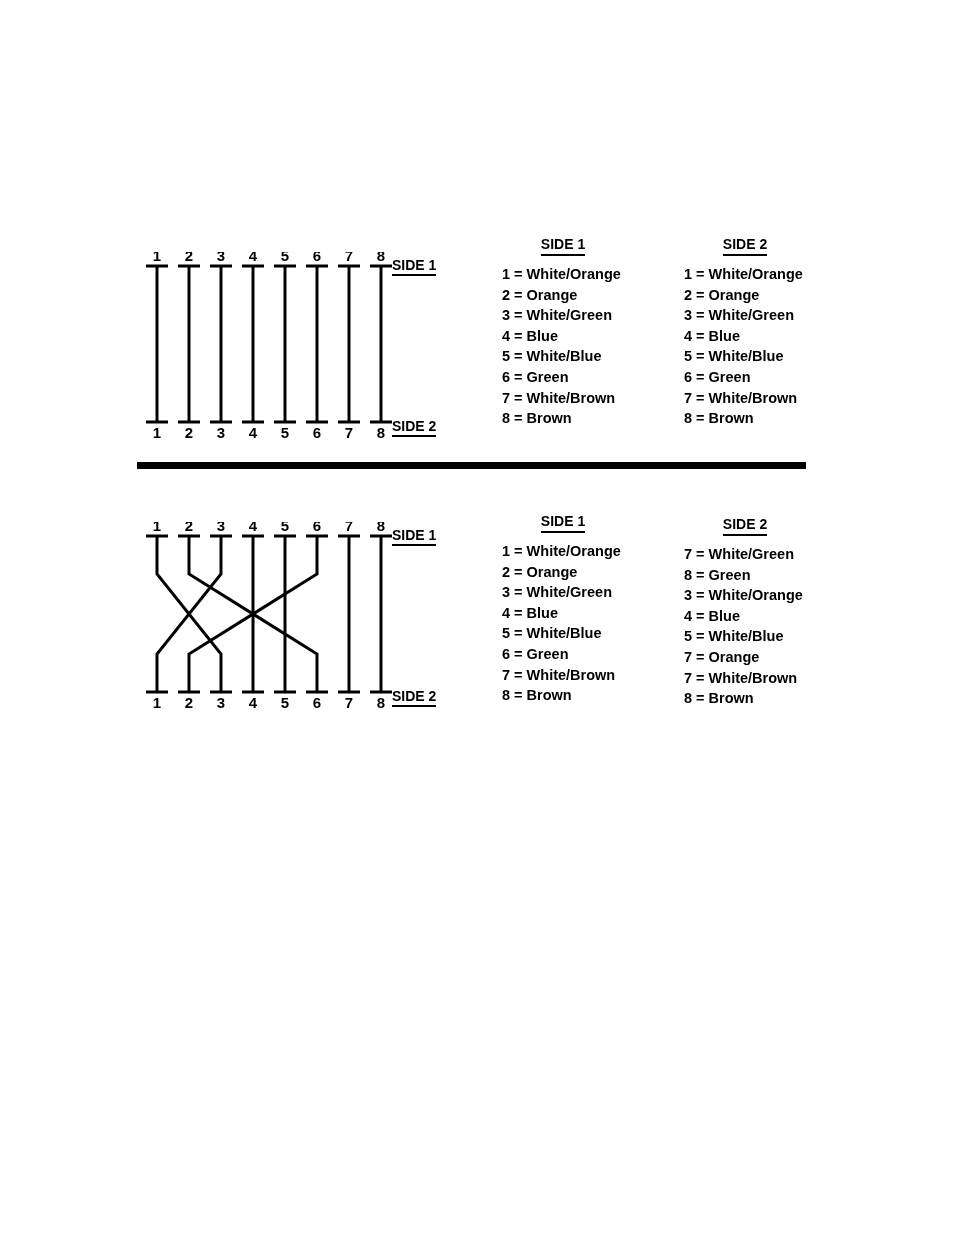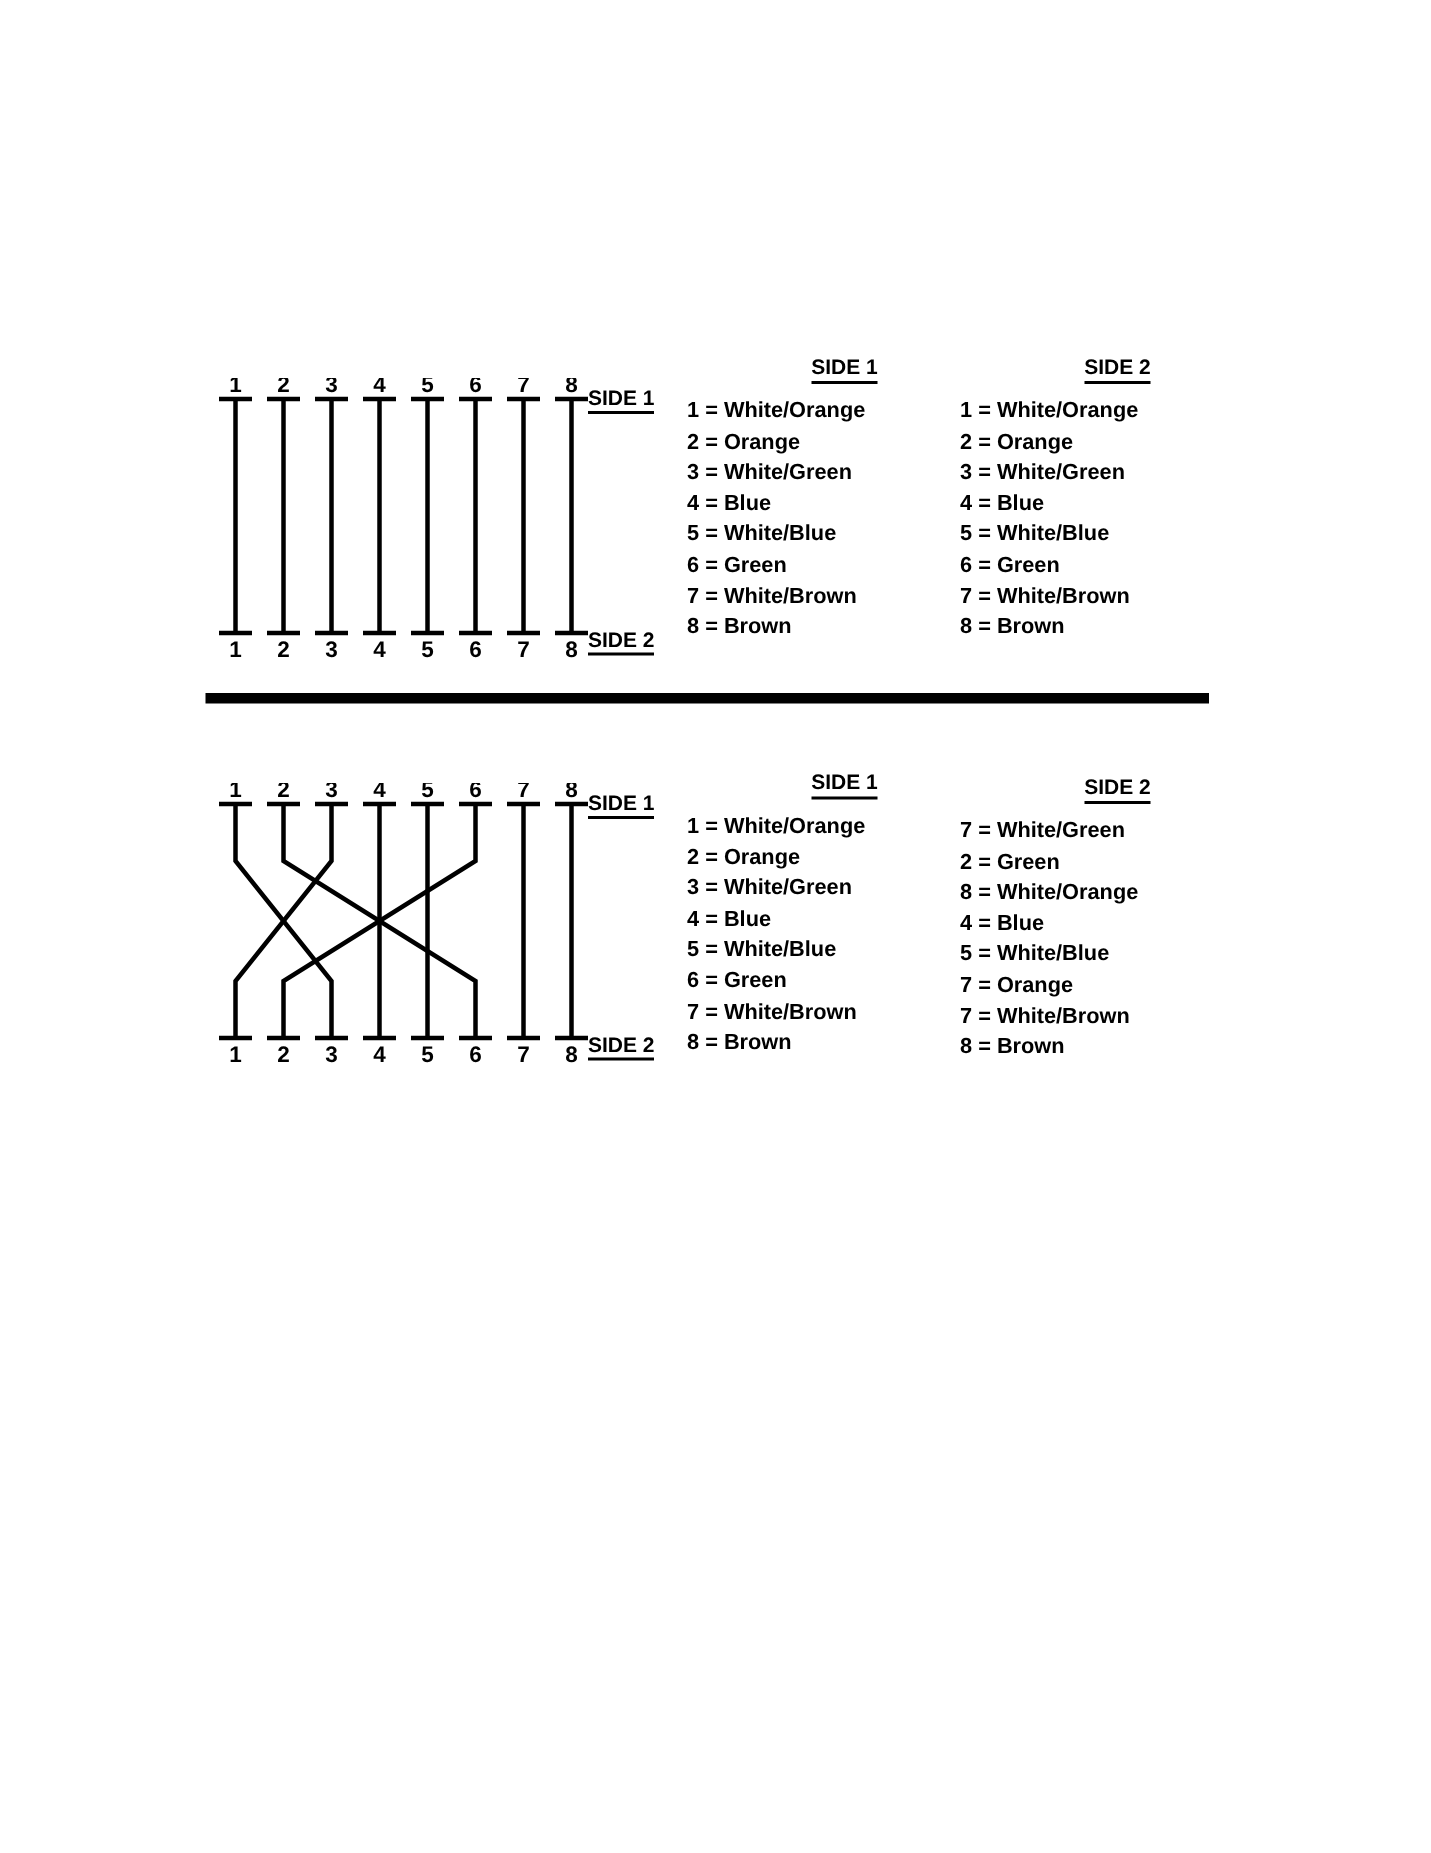--- a/index.html
+++ b/index.html
@@ -94,20 +94,21 @@
   .legend-list {
     list-style: none;
     margin: 0;
     padding: 0;
   }
   .legend-list li {
     font-size: 14.5px;
     font-weight: bold;
     line-height: 20.6px;
     white-space: nowrap;
+    margin-left: 44px;
   }
 
   #legend-straight-1 { left: 458px; top: 237px; }
   #legend-straight-2 { left: 640px; top: 237px; }
   #legend-cross-1 { left: 458px; top: 514px; }
   #legend-cross-2 { left: 640px; top: 517px; }
 </style>
 </head>
 <body>
 
@@ -267,22 +268,22 @@
         <li>8 = Brown</li>
       </ul>
   </div>
 
   <div class="legend" id="legend-cross-2">
     <div class="legend-heading">
       <span>SIDE 2</span>
     </div>
     <ul class="legend-list">
         <li>7 = White/Green</li>
-        <li>2 = Green</li>
-        <li>8 = White/Orange</li>
+        <li>8 = Green</li>
+        <li>3 = White/Orange</li>
         <li>4 = Blue</li>
         <li>5 = White/Blue</li>
         <li>7 = Orange</li>
         <li>7 = White/Brown</li>
         <li>8 = Brown</li>
       </ul>
   </div>
 
 </div>
 

